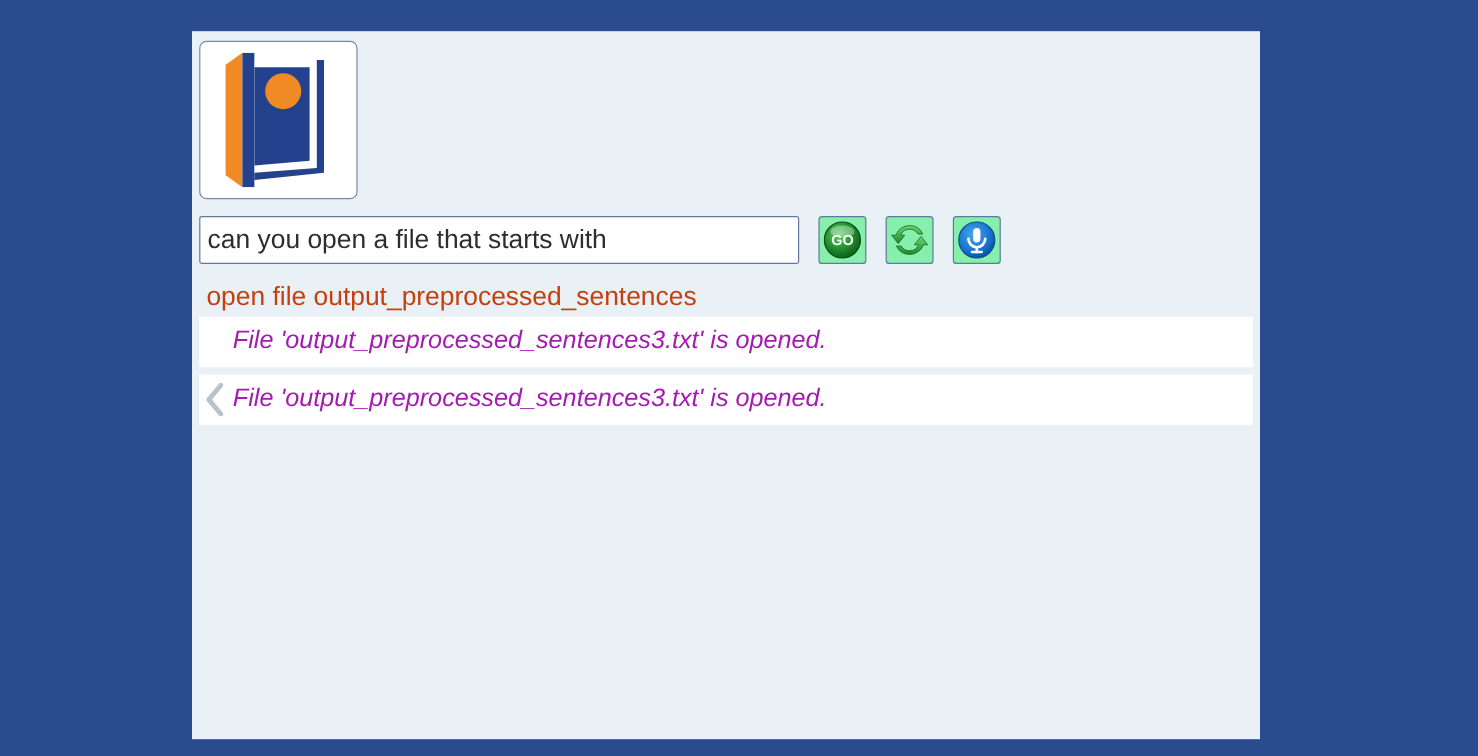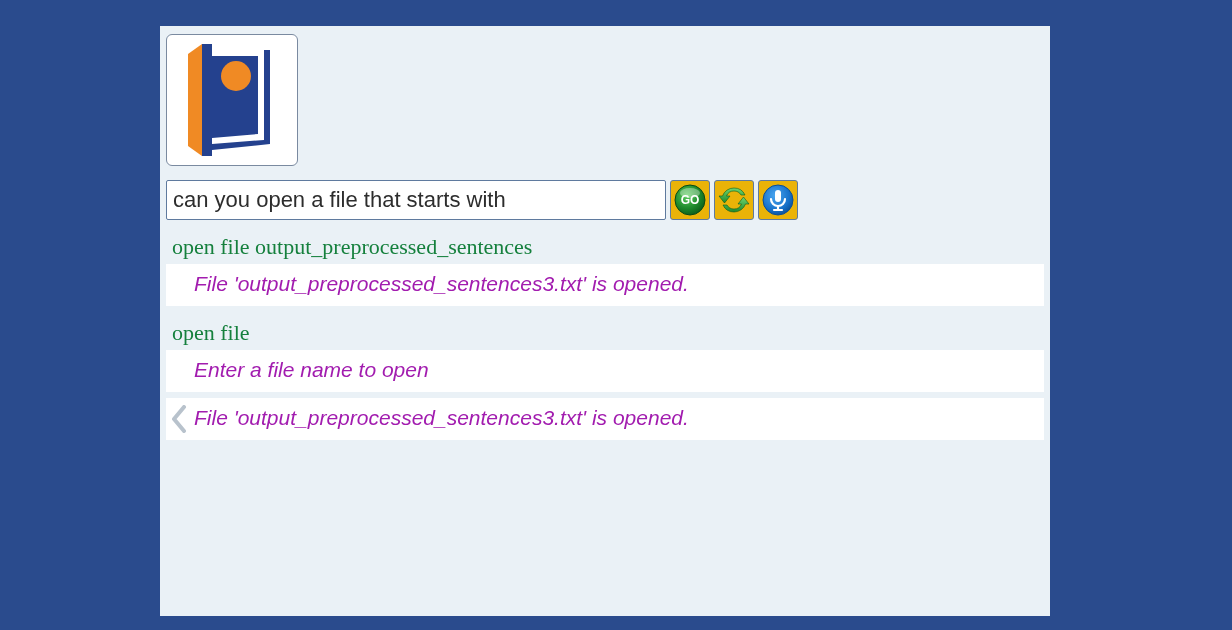--- a/index.html
+++ b/index.html
@@ -27,54 +27,53 @@
     display: flex;
     align-items: center;
     justify-content: center;
     margin-bottom: 14px;
   }
   .logo-svg { width: 100px; height: 112px; }
 
   .command-row {
     display: flex;
     align-items: center;
-    gap: 4px;
+    gap: 16px;
     margin-bottom: 6px;
   }
   .command-input {
     flex: 0 0 auto;
     width: 500px;
     height: 40px;
     font-size: 22px;
     font-family: Verdana, Geneva, sans-serif;
     color: #2d2d2d;
     background: #ffffff;
     border: 1px solid #5f7a9e;
     border-radius: 2px;
     padding: 2px 6px;
     outline: none;
   }
   .icon-btn {
     width: 40px; height: 40px;
     display: flex; align-items: center; justify-content: center;
     border: 1px solid #5f7a9e;
-    background: #eab308;
+    background: #86efac;
     border-radius: 3px;
     cursor: pointer;
   }
   .icon-svg { width: 32px; height: 32px; display: block; }
 
   .entries { margin-top: 2px; }
   .entry   { margin-bottom: 6px; }
   .query {
     background: #eaf1f6;
     padding: 8px 6px 4px 6px;
     font-size: 22px;
-    color: #15803d;
-    font-family: Liberation Serif, serif;
+    color: #c2410c;
   }
   .response {
     background: #ffffff;
     padding: 8px 8px 10px 28px;
     font-size: 21px;
     font-style: italic;
     color: #a21caf;
     position: relative;
   }
   .chevron-holder {
@@ -146,24 +145,20 @@
       </svg>
     </div>
   </div>
 
   <div class="entries" id="entries">
       <div class="entry">
         <div class="query">open file output_preprocessed_sentences</div>
         <div class="response">File 'output_preprocessed_sentences3.txt' is opened.</div>
       </div>
       <div class="entry">
-        <div class="query">open file</div>
-        <div class="response">Enter a file name to open</div>
-      </div>
-      <div class="entry">
         <div class="response">File 'output_preprocessed_sentences3.txt' is opened.<span class="chevron-holder">
             <svg width="18" height="28" viewBox="0 0 18 28">
               <polyline points="14,2 4,14 14,26" fill="none" stroke="#b8c2cc" stroke-width="4" stroke-linecap="round" stroke-linejoin="round"></polyline>
             </svg>
           </span></div>
       </div>
     </div>
 
 </div>
 

